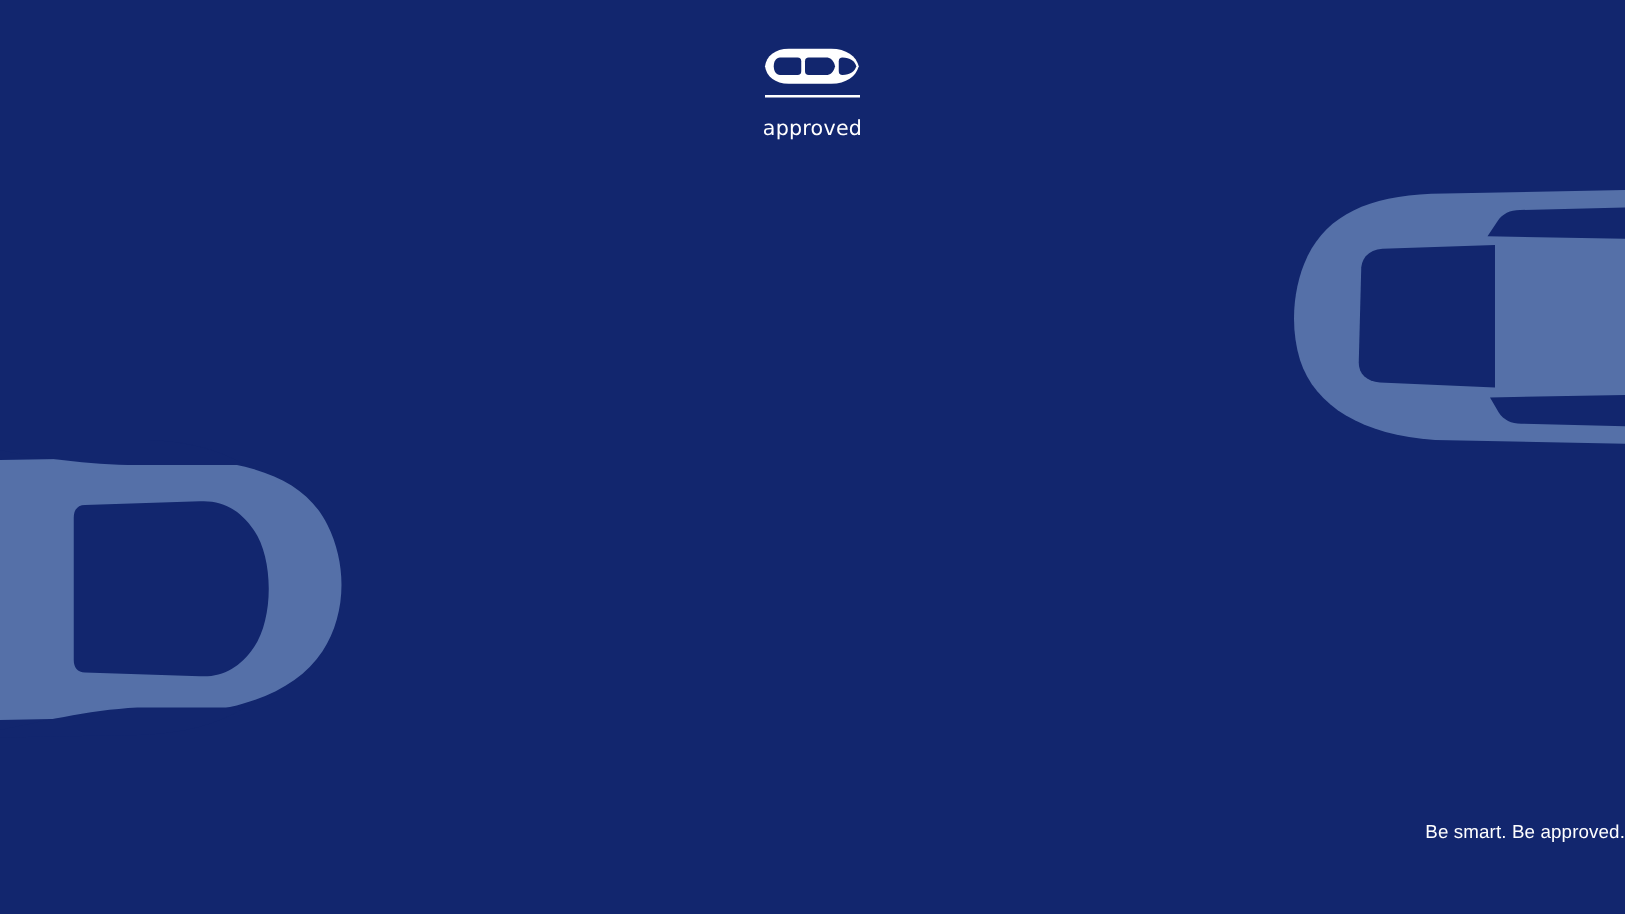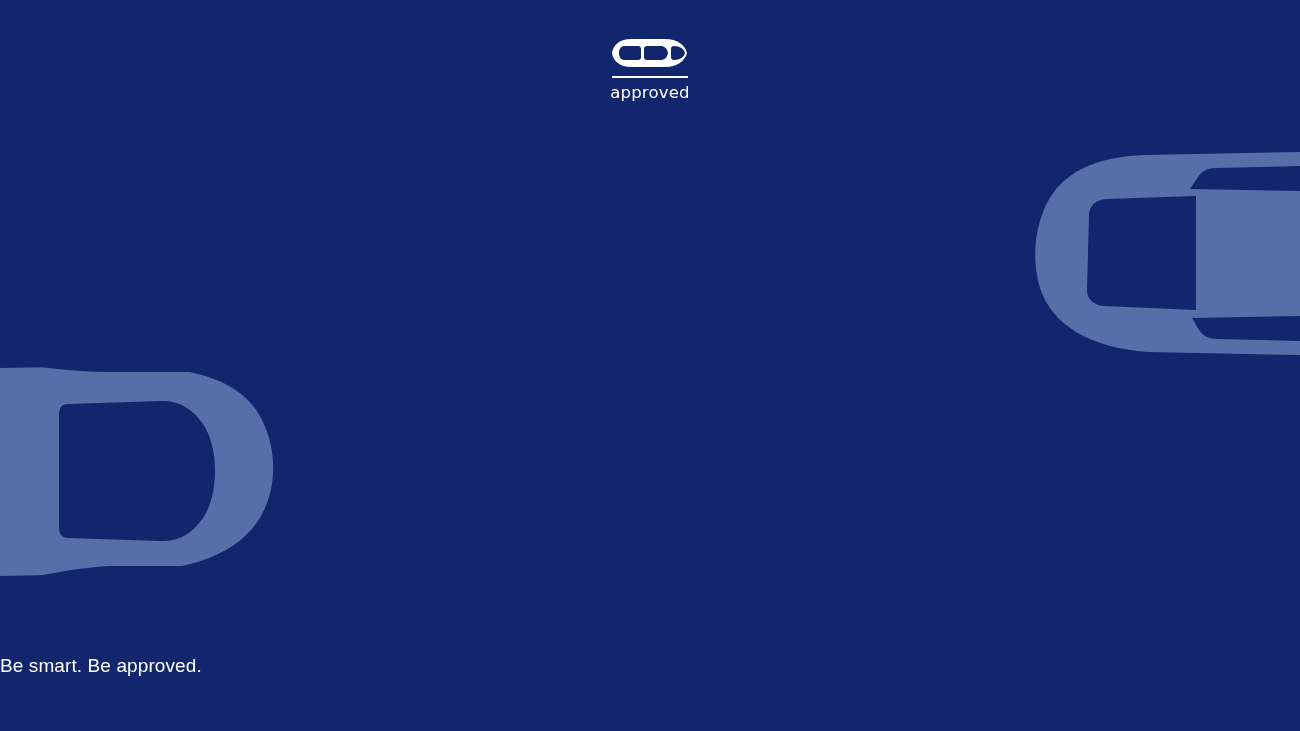--- a/index.html
+++ b/index.html
@@ -52,21 +52,21 @@
   }
 
   .logo-rule {
     width: 76px;
     height: 2px;
     background: #ffffff;
     margin-top: 8px;
   }
 
   .logo-word {
-    margin-top: 7px;
+    margin-top: 17px;
     color: #ffffff;
     font-size: 16.5px;
     letter-spacing: 0.2px;
     font-family: "DejaVu Sans", sans-serif;
     font-weight: 400;
     line-height: 1;
   }
 
   
   .headline {
@@ -90,26 +90,26 @@
     transform: scaleX(0.93);
     transform-origin: center center;
   }
 
   
   .tagline {
     position: absolute;
     top: 652px;
     left: 0;
     width: 1300px;
-    text-align: left;
+    text-align: right;
     z-index: 6;
     color: #ffffff;
     font-family: "Liberation Sans", sans-serif;
     font-weight: 400;
-    font-size: 19px;
+    font-size: 15px;
     line-height: 28px;
     letter-spacing: 0.1px;
   }
 </style>
 </head>
 <body>
 
 <div id="slide">
 
   <svg class="bg-cars" viewBox="0 0 1300 731" xmlns="http://www.w3.org/2000/svg">

